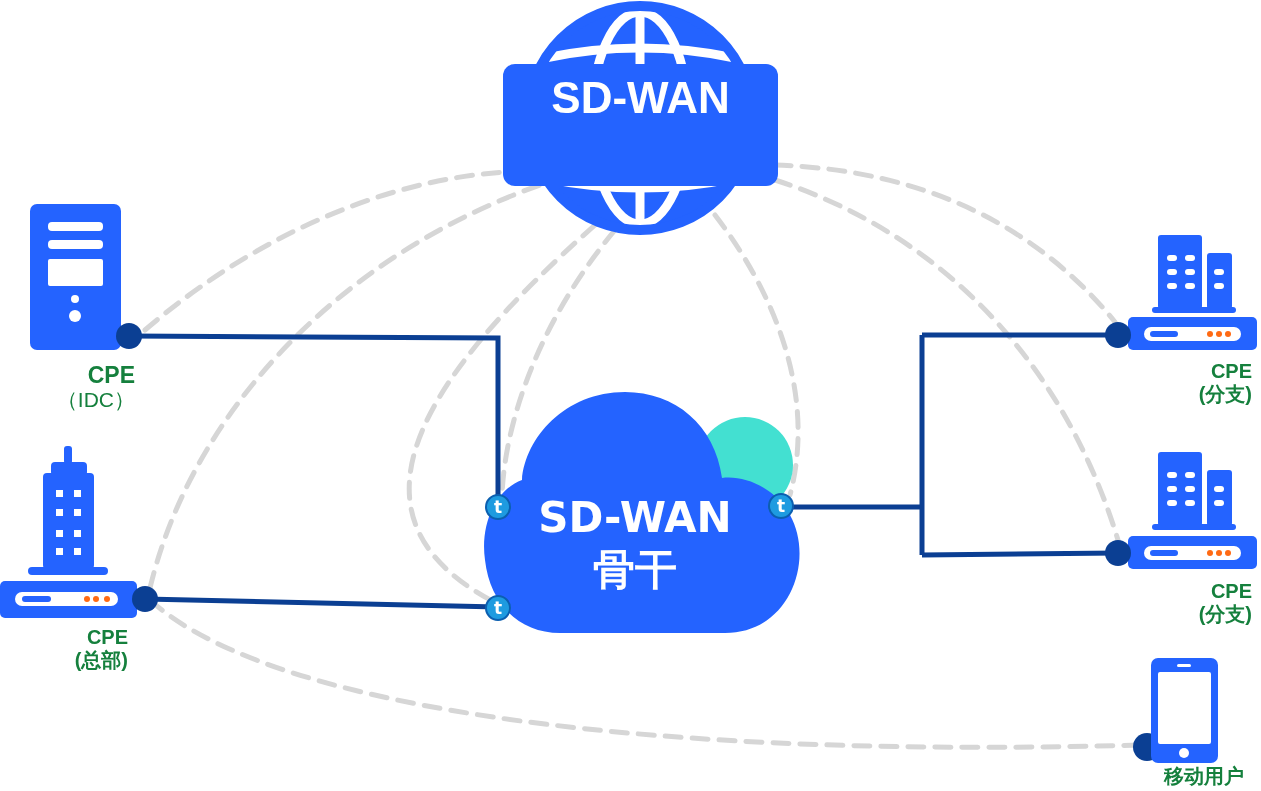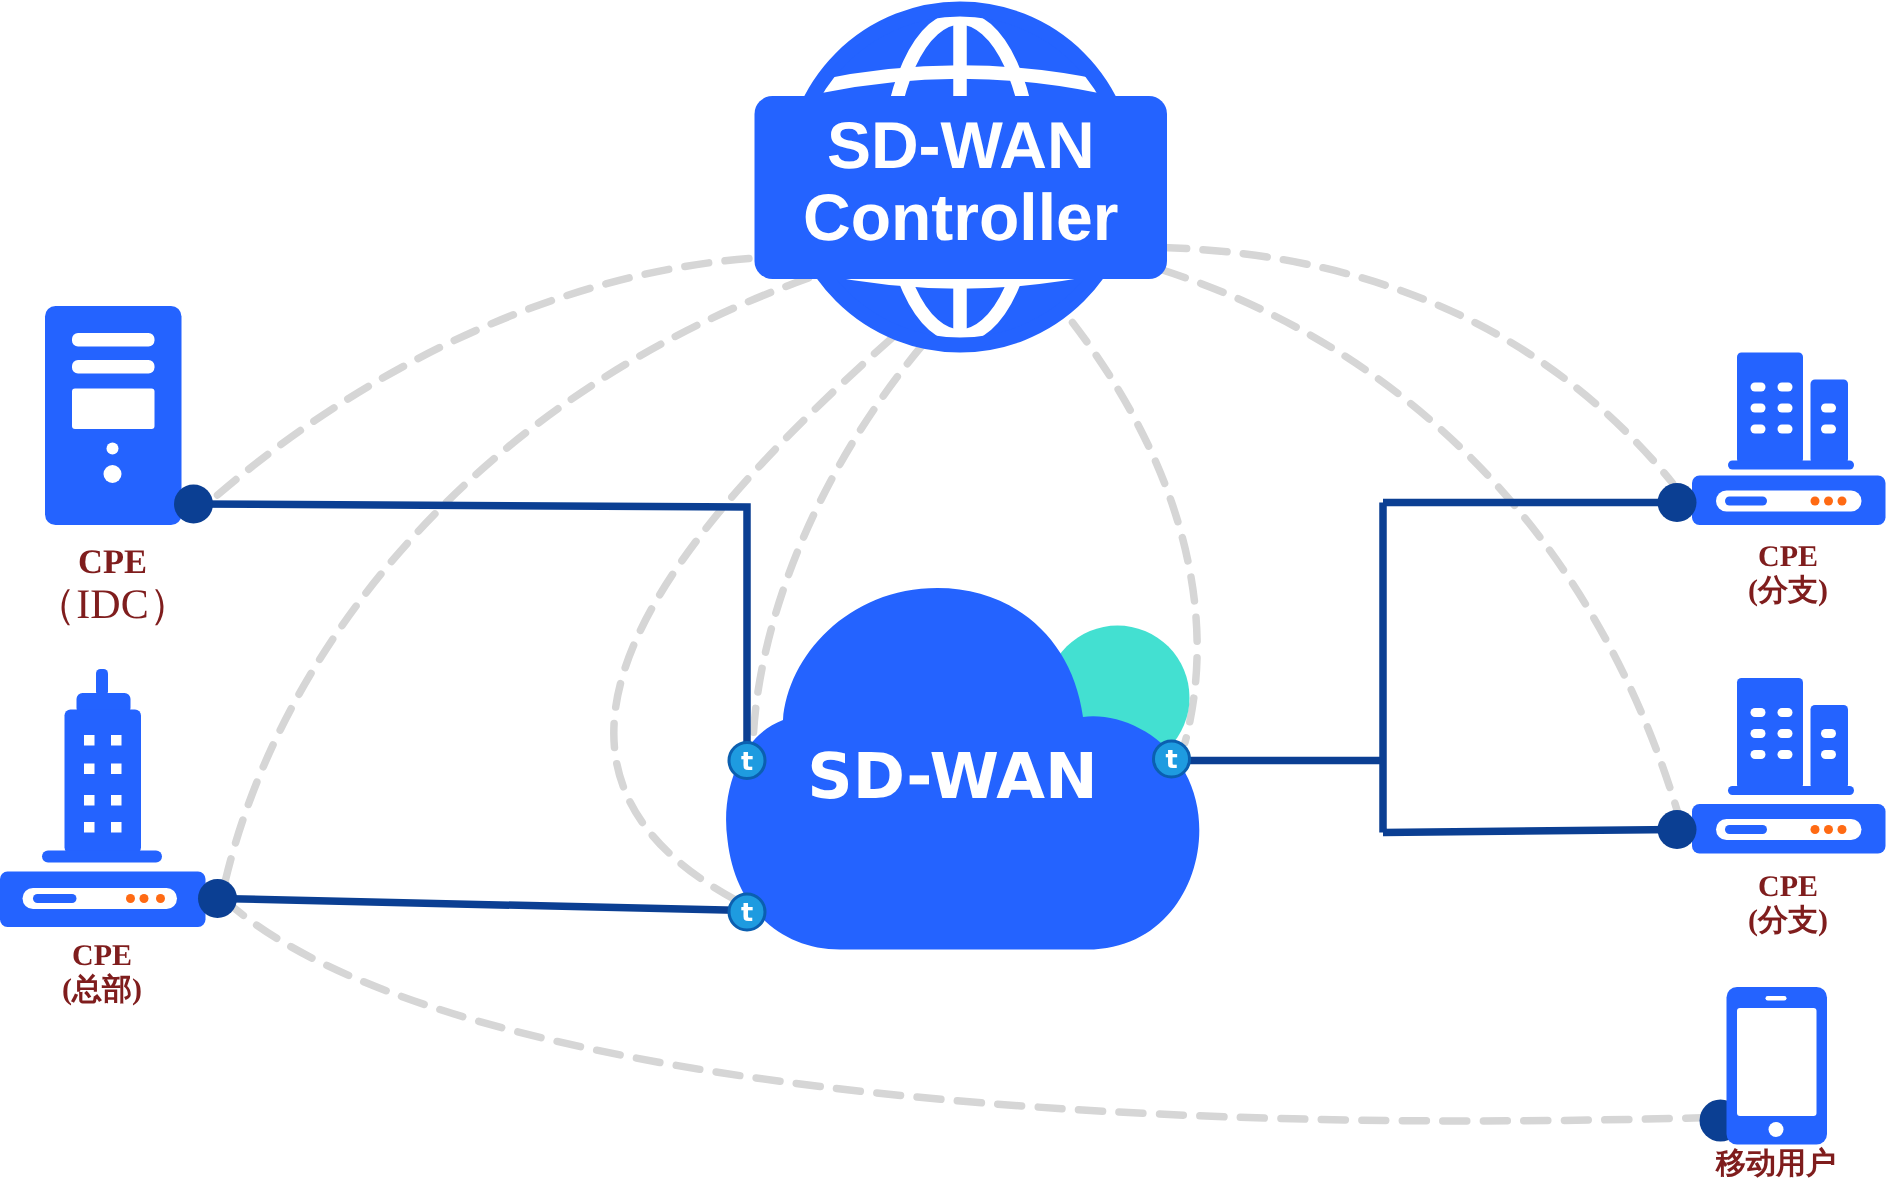--- a/index.html
+++ b/index.html
@@ -1,20 +1,20 @@
 <!DOCTYPE html>
 <html><head>
 <meta charset="utf-8">
 <style>
   html, body { margin: 0; padding: 0; background: #ffffff; }
   body { width: 1261px; height: 791px; position: relative; overflow: hidden;
          font-family: "Liberation Sans", "DejaVu Sans", sans-serif; }
   #stage { position: absolute; left: 0; top: 0; width: 1261px; height: 791px; }
-  .lbl { position: absolute; text-align: center; color: #7f1d1d; font-weight: bold;
-         font-family: Liberation Serif, serif; line-height: 1.15; }
+  .lbl { position: absolute; text-align: right; color: #15803d; font-weight: bold;
+         font-family: Liberation Sans, sans-serif; line-height: 1.15; }
   .lbl .sub { display: block; }
   .cloud-text { position: absolute; color: #ffffff; font-weight: bold; text-align: center;
                 font-family: "DejaVu Sans", "Liberation Sans", sans-serif; }
   .ctrl-text { position: absolute; color: #ffffff; font-weight: bold; text-align: center;
                font-family: "Liberation Sans", "DejaVu Sans", sans-serif; line-height: 1.08; }
 </style>
 </head>
 <body>
 
 <div id="stage">
@@ -153,30 +153,30 @@
   <g>
     <rect x="1151" y="658" width="67" height="105" rx="7" fill="#2463ff"></rect>
     <rect x="1158" y="672" width="53" height="72" rx="2" fill="#ffffff"></rect>
     <rect x="1177" y="664" width="14" height="3" rx="1.5" fill="#ffffff"></rect>
     <circle cx="1184" cy="753" r="5" fill="#ffffff"></circle>
   </g>
 </svg>
 
 <div class="ctrl-text" style="left:503px;top:74px;width:275px;font-size:44px;">
   <span>SD-WAN</span><br>
-  <span>Controller</span>
 </div>
 
 <div class="cloud-text" style="left:510px;top:492px;width:250px;font-size:42px;line-height:52px;">
   <span>SD-WAN</span><br>
+  <span>骨干</span>
 </div>
 
 <div class="lbl" style="left:15px;top:362px;width:120px;font-size:23px;">
   <span class="sub">CPE</span>
-  <span class="sub" style="font-weight:normal;font-size:28px;">（IDC）</span>
+  <span class="sub" style="font-weight:normal;font-size:21px;">（IDC）</span>
 </div>
 
 <div class="lbl" style="left:8px;top:626px;width:120px;font-size:20px;">
   <span class="sub">CPE</span>
   <span class="sub">(总部)</span>
 </div>
 
 <div class="lbl" style="left:1132px;top:360px;width:120px;font-size:20px;">
   <span class="sub">CPE</span>
   <span class="sub">(分支)</span>

